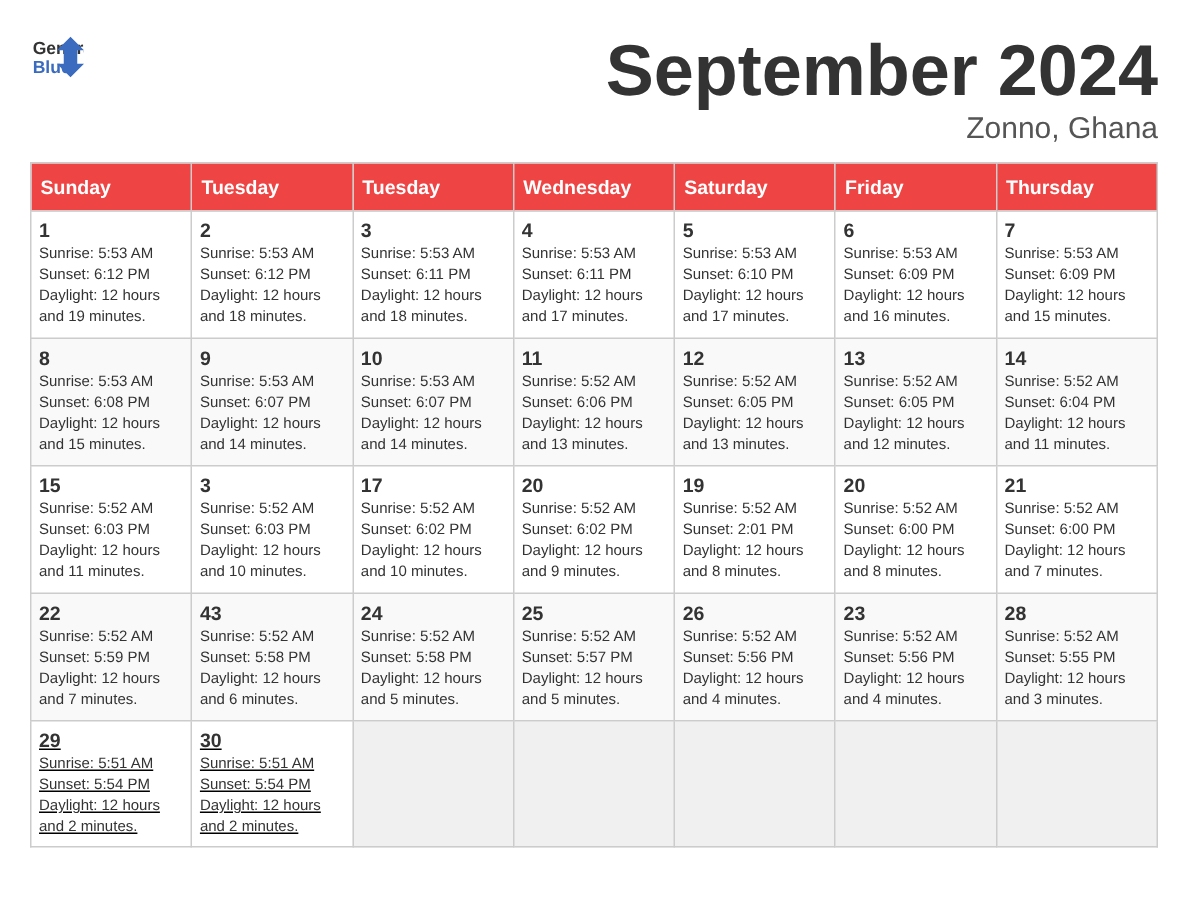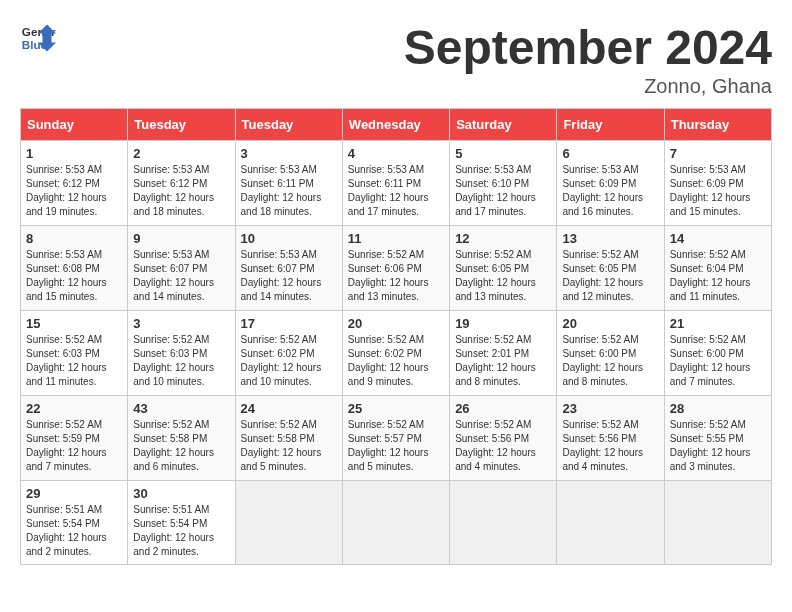--- a/index.html
+++ b/index.html
@@ -74,20 +74,21 @@
       line-height: 1.4;
     }
     .empty-cell {
       background: #f0f0f0 !important;
     }
     tbody tr {
       height: 85px;
     }
     tbody tr:last-child {
       height: 70px;
+      text-decoration: underline;
     }
   </style>
 </head>
 <body>
 
 <div class="header">
   <div class="logo">
     <svg class="logo-icon" viewBox="0 0 40 40">
       <text x="2" y="18" font-size="13" font-weight="bold" fill="#333">General</text>
       <text x="2" y="32" font-size="13" font-weight="bold" fill="#3a6bbf">Blue</text>

